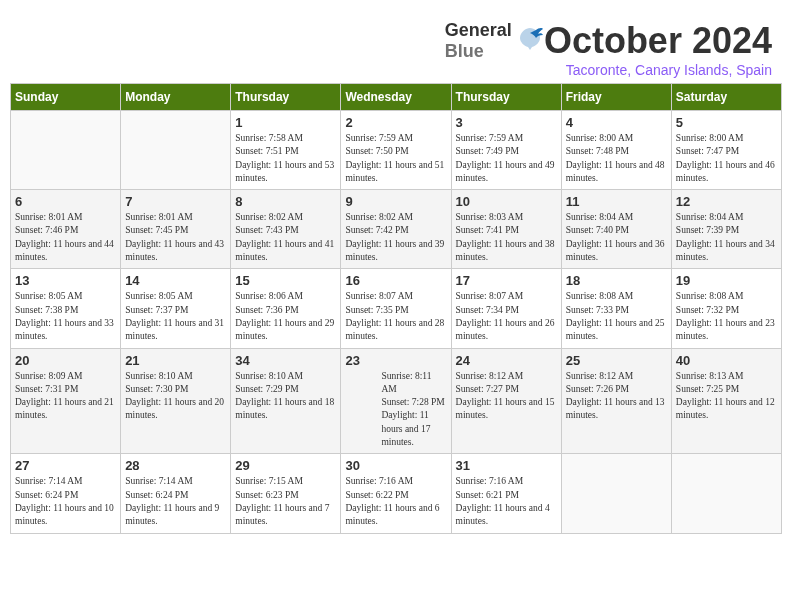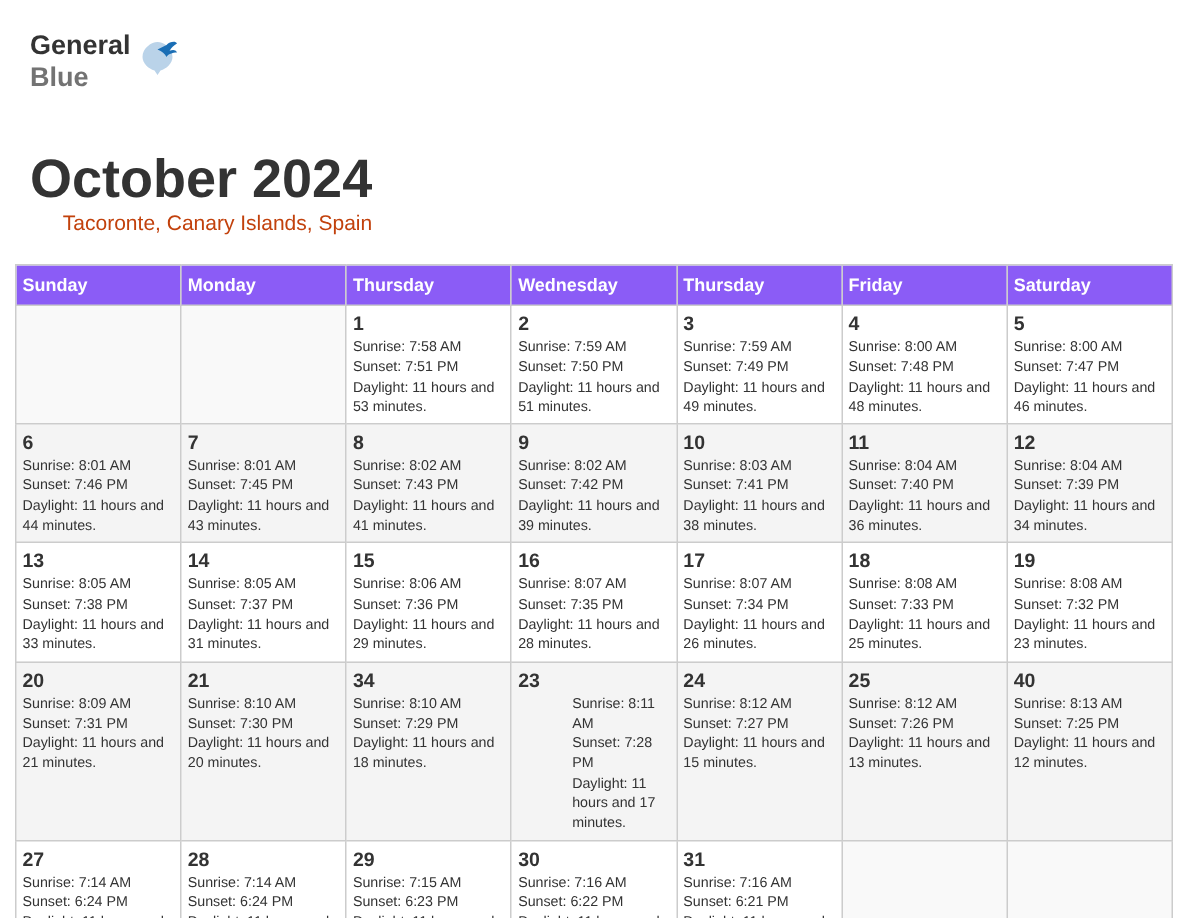--- a/index.html
+++ b/index.html
@@ -5,24 +5,23 @@
     * { box-sizing: border-box; margin: 0; padding: 0; }
     body {
       font-family: Arial, sans-serif;
       background: #fff;
       width: 792px;
       min-height: 612px;
       padding: 10px;
     }
     .header {
       display: flex;
-      justify-content: center;
+      justify-content: flex-end;
       align-items: flex-start;
-      padding: 10px 10px 20px 10px;
-      flex-direction: column;
+      padding: 10px 10px 5px 10px;
     }
     .logo {
       display: flex;
       align-items: center;
       gap: 4px;
     }
     .logo-text-general {
       font-size: 18px;
       font-weight: bold;
       color: #333;
@@ -31,38 +30,37 @@
       font-size: 18px;
       font-weight: bold;
       color: #737373;
     }
     .logo-bird {
       color: #1a6eb5;
       font-size: 22px;
     }
     .title-block {
       text-align: right;
-      margin-top: 36px;
     }
     .month-title {
       font-size: 36px;
       font-weight: bold;
       color: #333;
     }
     .location {
       font-size: 14px;
-      color: #c2410c;
+      color: #8b5cf6;
     }
     table {
       width: 100%;
       border-collapse: collapse;
       font-size: 10px;
     }
     thead tr th {
-      background-color: #8b5cf6;
+      background-color: #4d7c0f;
       color: #fff;
       padding: 6px 4px;
       text-align: left;
       font-size: 12px;
       border: 1px solid #ccc;
     }
     td {
       border: 1px solid #ccc;
       vertical-align: top;
       padding: 4px;
@@ -74,20 +72,21 @@
       font-size: 13px;
       font-weight: bold;
       color: #333;
       display: block;
       margin-bottom: 2px;
     }
     .day-info {
       font-size: 9.5px;
       color: #333;
       line-height: 1.4;
+      font-family: Liberation Serif, serif;
     }
     .empty-cell {
       background: #f9f9f9;
     }
     tr:nth-child(even) td {
       background: #f4f4f4;
     }
     tr:nth-child(even) td.empty-cell {
       background: #efefef;
     }

